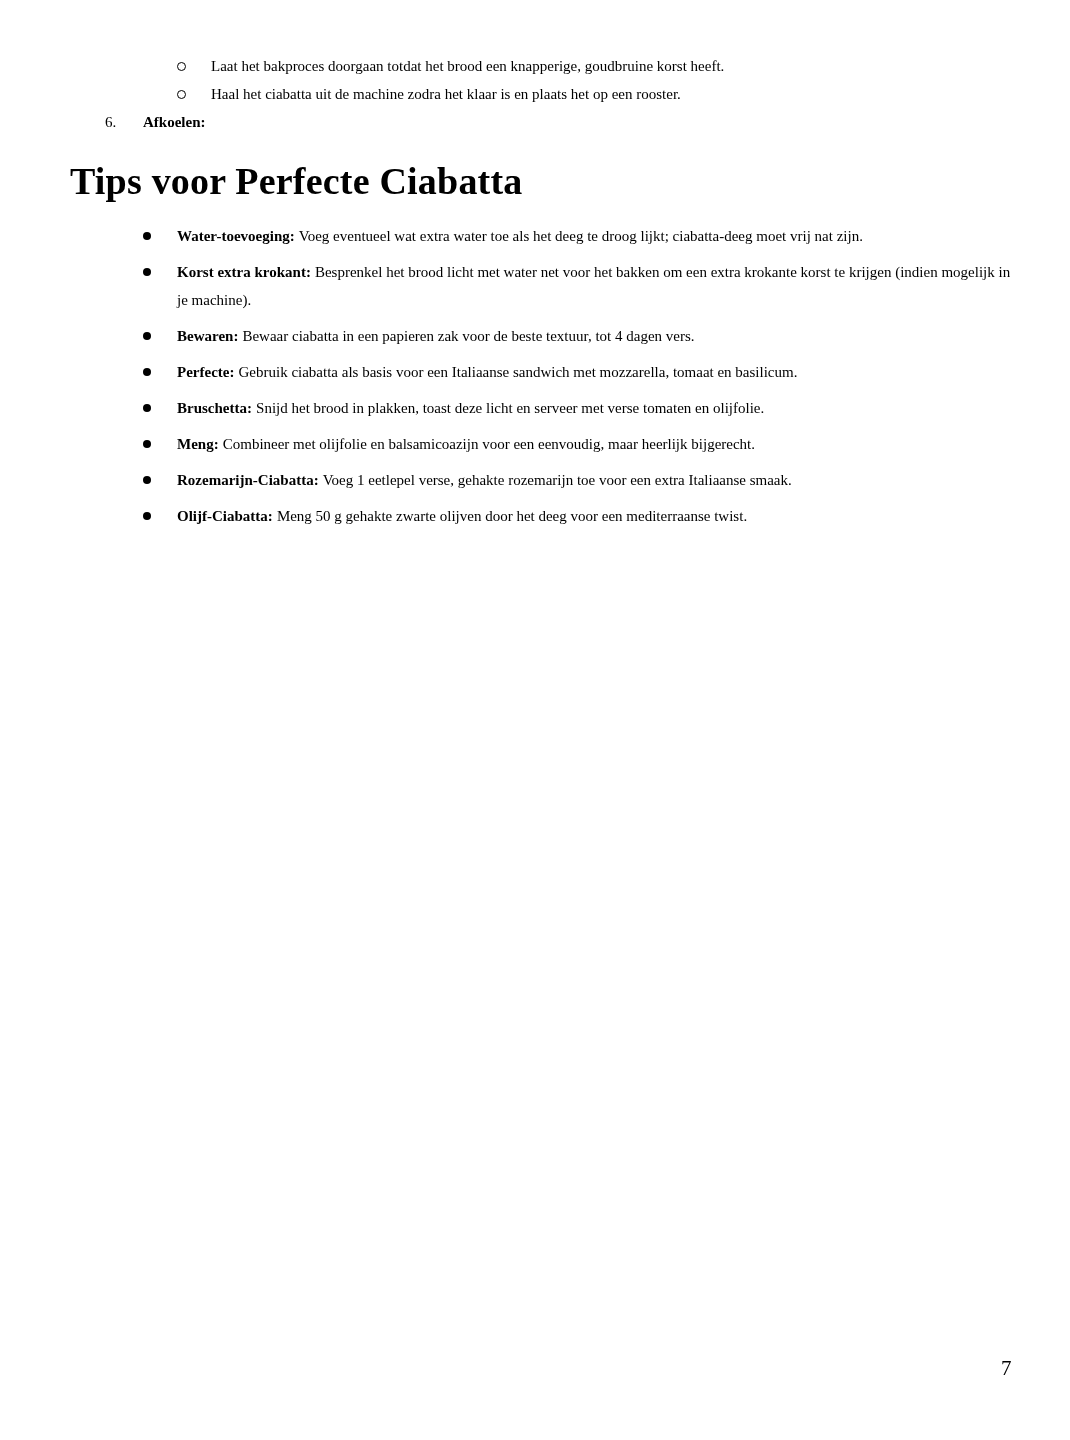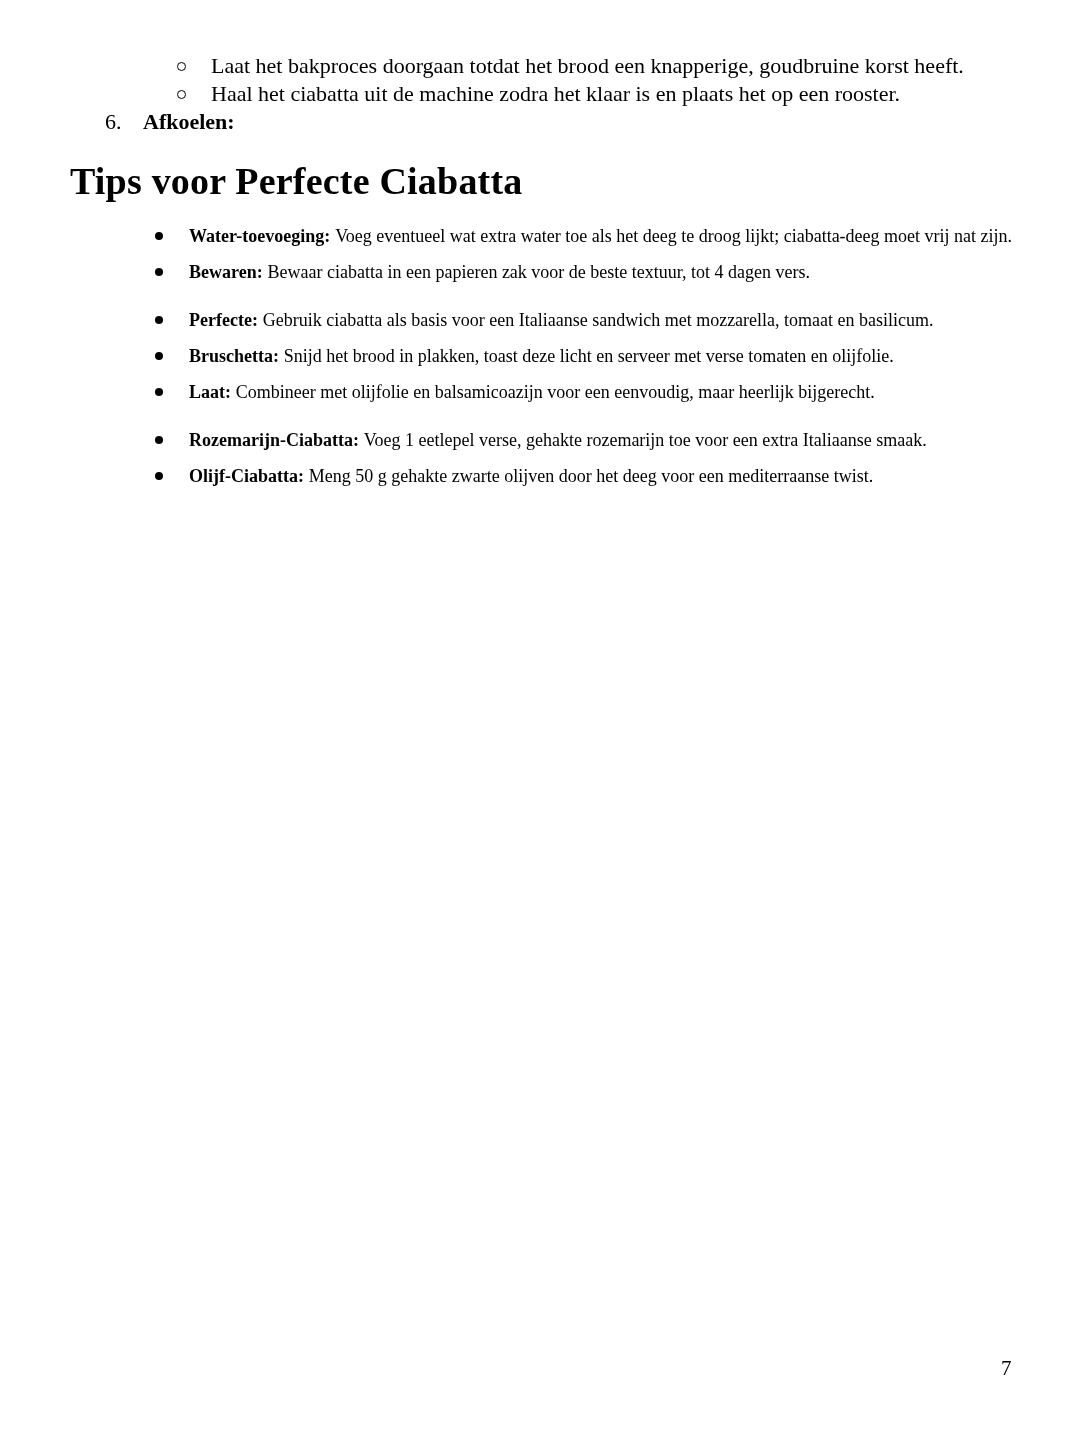--- a/index.html
+++ b/index.html
@@ -14,21 +14,21 @@
     background: #ffffff;
     color: #000000;
     font-family: "Liberation Serif", serif;
     box-sizing: border-box;
     padding: 52px 0 0 70px;
     overflow: hidden;
   }
 
   
   .intro {
-    font-size: 22px;
+    font-size: 15px;
     line-height: 28px;
   }
   .o-item {
     position: relative;
     padding-left: 141px;
     width: 830px;
   }
   .o-bullet {
     position: absolute;
     left: 107px;
@@ -58,24 +58,24 @@
     font-size: 38px;
     line-height: 38px;
     font-weight: bold;
     margin: 26px 0 22px 0;
     letter-spacing: 0.2px;
   }
 
   
   ul.blist {
     list-style: none;
-    margin: 12px;
+    margin: 0;
     padding: 0;
     display: flow-root;
-    font-size: 18px;
+    font-size: 15px;
     line-height: 28px;
   }
   ul.blist li {
     position: relative;
     padding-left: 107px;
     width: 843px;
     margin-bottom: 8px;
   }
   .d-bullet {
     position: absolute;
@@ -121,36 +121,40 @@
   </div>
 
   <h1 class="doc-heading">Tips voor Perfecte Ciabatta</h1>
   <ul class="blist">
     <li>
       <span class="d-bullet"></span>
       <span class="term">Water-toevoeging:</span><span>Voeg eventueel wat extra water toe als het deeg te droog lijkt; ciabatta-deeg moet vrij nat zijn.</span>
     </li>
     <li>
       <span class="d-bullet"></span>
+      <span class="term">Korst extra krokant:</span><span>Besprenkel het brood licht met water net voor het bakken om een extra krokante korst te krijgen (indien mogelijk in je machine).</span>
+    </li>
+    <li>
+      <span class="d-bullet"></span>
       <span class="term">Bewaren:</span><span>Bewaar ciabatta in een papieren zak voor de beste textuur, tot 4 dagen vers.</span>
     </li>
   </ul>
 
   <ul class="blist">
     <li>
       <span class="d-bullet"></span>
       <span class="term">Perfecte:</span><span>Gebruik ciabatta als basis voor een Italiaanse sandwich met mozzarella, tomaat en basilicum.</span>
     </li>
     <li>
       <span class="d-bullet"></span>
       <span class="term">Bruschetta:</span><span>Snijd het brood in plakken, toast deze licht en serveer met verse tomaten en olijfolie.</span>
     </li>
     <li>
       <span class="d-bullet"></span>
-      <span class="term">Laat:</span><span>Combineer met olijfolie en balsamicoazijn voor een eenvoudig, maar heerlijk bijgerecht.</span>
+      <span class="term">Meng:</span><span>Combineer met olijfolie en balsamicoazijn voor een eenvoudig, maar heerlijk bijgerecht.</span>
     </li>
   </ul>
 
   <ul class="blist">
     <li>
       <span class="d-bullet"></span>
       <span class="term">Rozemarijn-Ciabatta:</span><span>Voeg 1 eetlepel verse, gehakte rozemarijn toe voor een extra Italiaanse smaak.</span>
     </li>
     <li>
       <span class="d-bullet"></span>

